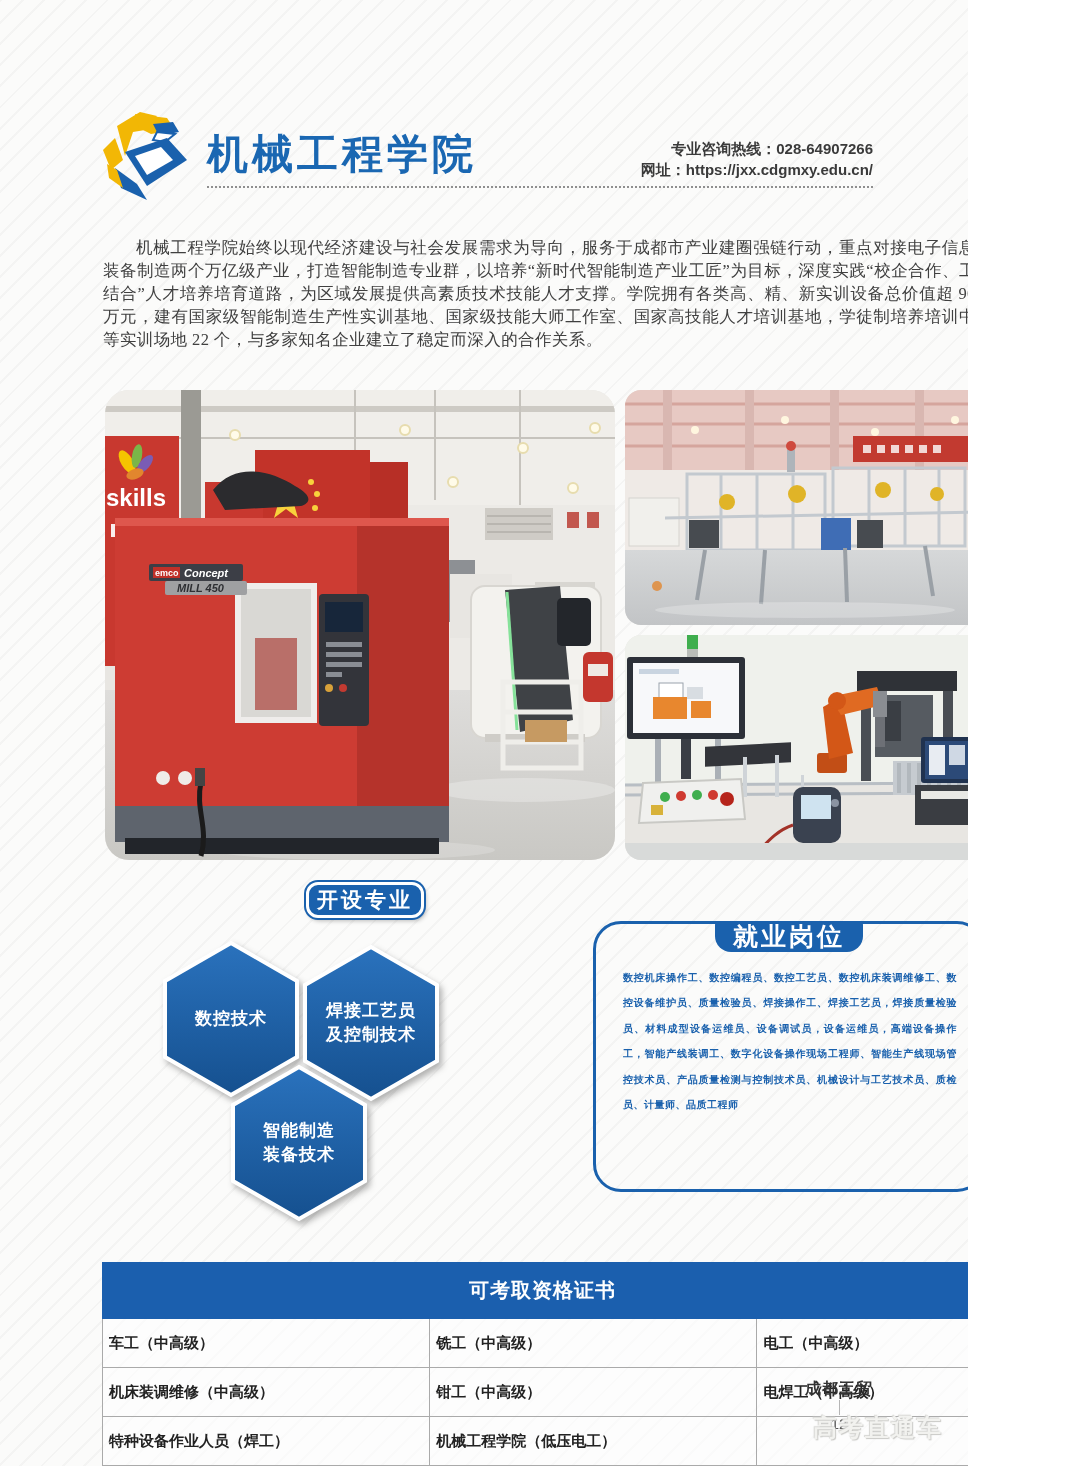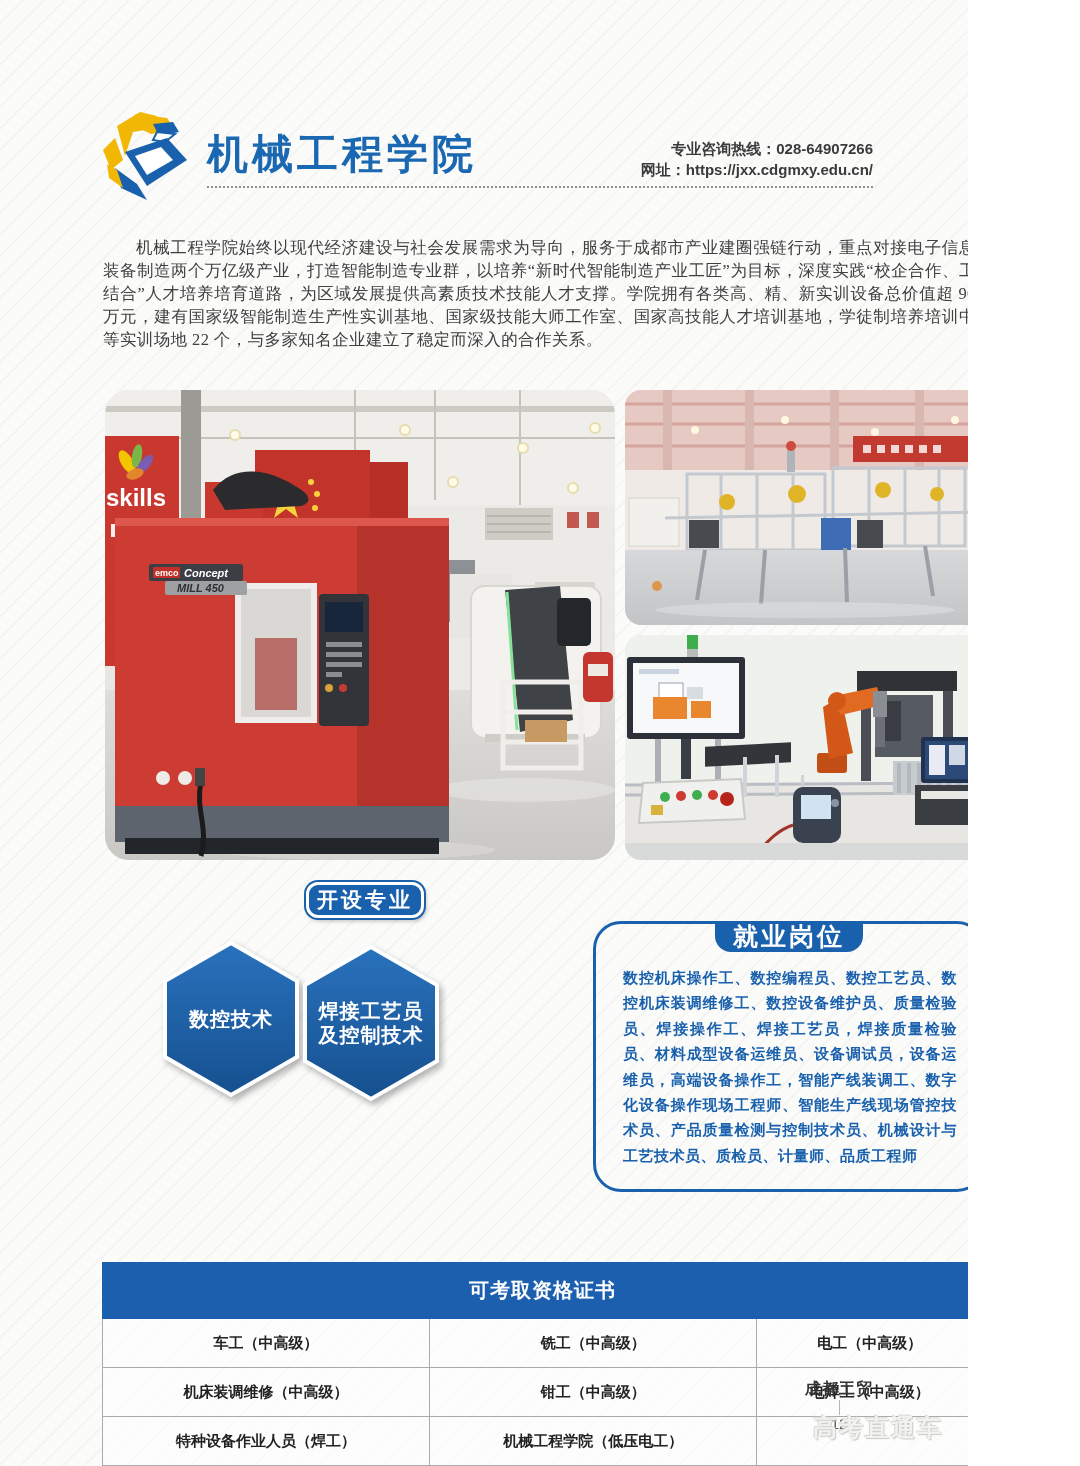--- a/index.html
+++ b/index.html
@@ -42,54 +42,54 @@
     position:absolute;left:306px;top:882px;min-width:96px;height:30px;padding:0 8px;
     background:#1a61ad;color:#fff;border:3px solid #fff;border-radius:12px;
     box-shadow:0 0 0 2px #1a61ad,2px 3px 4px rgba(0,0,0,0.25);
     font-size:21px;font-weight:bold;letter-spacing:3px;line-height:30px;text-align:center;
   }
   .hex-cluster{position:absolute;left:160px;top:938px;width:362px;height:290px;}
   .hex{position:absolute;width:138px;height:158px;filter:drop-shadow(3px 4px 3px rgba(40,40,40,0.35));}
   .hex svg{position:absolute;inset:0;width:100%;height:100%;}
   .hex-label{
     position:absolute;inset:0;display:flex;flex-direction:column;align-items:center;justify-content:center;
-    color:#fff;font-size:20px;font-weight:bold;line-height:24px;letter-spacing:1px;text-align:center;
+    color:#fff;font-size:17px;font-weight:bold;line-height:24px;letter-spacing:1px;text-align:center;
   }
   .hex-1{left:2px;top:2px;}
   .hex-2{left:142px;top:6px;}
   .hex-3{left:70px;top:126px;}
   .hex-4{left:211px;top:128px;}
   
   .jobs-panel{
     position:absolute;left:593px;top:921px;width:392px;height:271px;box-sizing:border-box;
     border:3px solid #1a61ad;border-radius:28px;
   }
   .jobs-tab{
     position:absolute;left:50%;top:-3px;transform:translateX(-50%);
     min-width:128px;height:31px;padding:0 10px;
     background:#1a61ad;color:#fff;border-radius:4px 4px 16px 16px;
     font-size:25px;font-weight:bold;letter-spacing:3px;line-height:30px;text-align:center;
   }
   .jobs-text{
     position:absolute;left:27px;right:25px;top:41px;margin:0;
-    color:#1a61ad;font-size:15px;font-weight:bold;line-height:25.4px;
+    color:#1a61ad;font-size:10px;font-weight:bold;line-height:25.4px;
     text-align:justify;letter-spacing:0.5px;
   }
   
   .certs{
     position:absolute;left:102px;top:1262px;width:881px;border-collapse:collapse;
     background:rgba(255,255,255,0.55);
   }
   .certs th{
     background:#1b5fae;color:#fff;font-size:20px;font-weight:bold;
     height:22px;padding:14px;border:1px solid #1b5fae;letter-spacing:1px;
   }
   .certs td{
     border:1px solid #aaaaaa;height:24px;padding:12px 6px;
-    font-size:15px;font-weight:bold;color:#222;text-align:center;
+    font-size:15px;font-weight:bold;color:#222;text-align:left;
   }
   
   .footer{
     position:absolute;right:95px;top:1379px;display:flex;align-items:center;
     font-size:16px;color:#333;flex-direction:column;
   }
   .footer .brand{font-weight:bold;letter-spacing:1px;}
   .footer .vbar{display:inline-block;width:1px;height:15px;background:#b5b5b5;margin:0 11px;}
   .footer .pagenum{color:#555;font-size:15px;}
   .watermark{
@@ -438,20 +438,35 @@
               <stop offset="0" stop-color="#2a72bd"></stop>
               <stop offset="1" stop-color="#15508f"></stop>
             </linearGradient>
           </defs>
         </svg>
       <div class="hex-label">
         <span>焊接工艺员</span>
         <span>及控制技术</span>
       </div>
     </div>
+    <div class="hex hex-3">
+      <svg viewBox="0 0 138 158">
+          <polygon points="69,3 135,41 135,117 69,155 3,117 3,41" fill="url(#hexg3)" stroke="#ffffff" stroke-width="4"></polygon>
+        <defs>
+            <linearGradient id="hexg3" x1="0" y1="0" x2="0" y2="1">
+              <stop offset="0" stop-color="#2a72bd"></stop>
+              <stop offset="1" stop-color="#15508f"></stop>
+            </linearGradient>
+          </defs>
+        </svg>
+      <div class="hex-label">
+        <span>智能制造</span>
+        <span>装备技术</span>
+      </div>
+    </div>
   </div>
 
   <section class="jobs-panel">
     <div class="jobs-tab">就业岗位</div>
     <p class="jobs-text">数控机床操作工、数控编程员、数控工艺员、数控机床装调维修工、数控设备维护员、质量检验员、焊接操作工、焊接工艺员，焊接质量检验员、材料成型设备运维员、设备调试员，设备运维员，高端设备操作工，智能产线装调工、数字化设备操作现场工程师、智能生产线现场管控技术员、产品质量检测与控制技术员、机械设计与工艺技术员、质检员、计量师、品质工程师</p>
   </section>
 
   <table class="certs">
     <thead>
       <tr>

